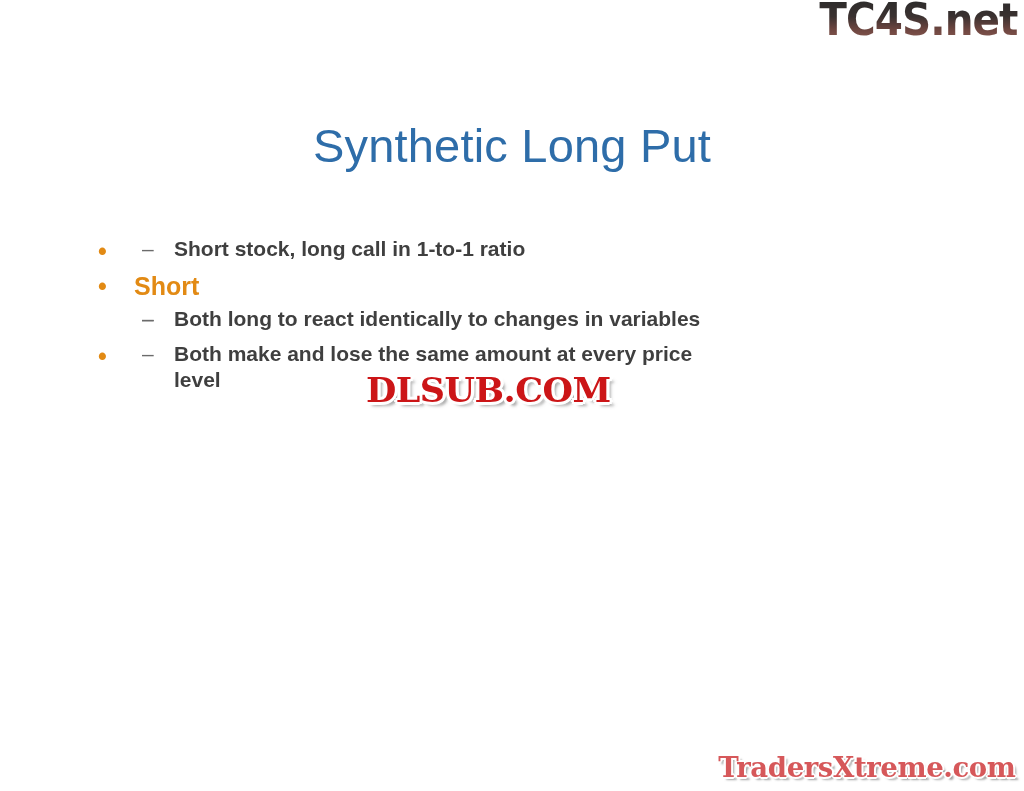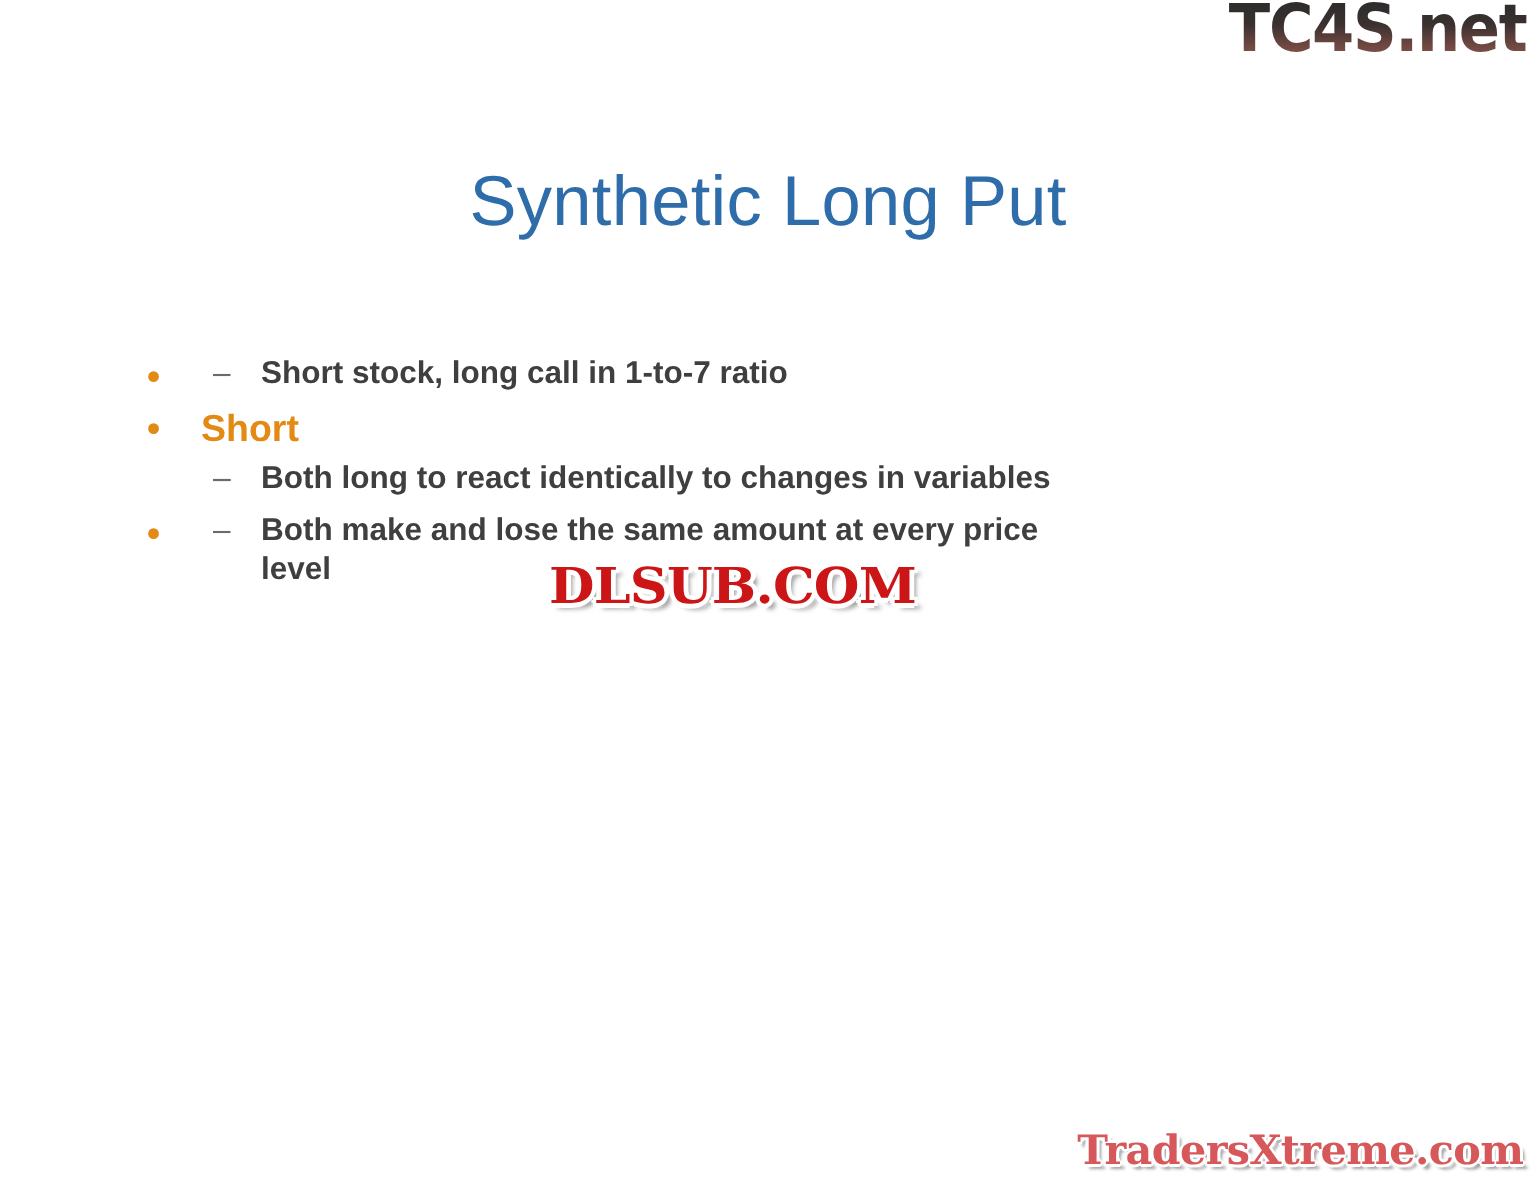--- a/index.html
+++ b/index.html
@@ -18,21 +18,21 @@
     position: relative;
     width: 1024px;
     height: 791px;
     background: #ffffff;
   }
 
   
   .slide-title {
     position: absolute;
     left: 0;
-    top: 108px;
+    top: 120px;
     width: 1024px;
     text-align: center;
     font-size: 47px;
     font-weight: 400;
     color: #2E6DA9;
     letter-spacing: 0.2px;
     line-height: 1.1;
     white-space: nowrap;
   }
 
@@ -160,21 +160,21 @@
   <div class="slide-title">Synthetic Long Put</div>
 
   <div class="body-list">
 
     <div class="group">
       <div class="lvl1">
         <span class="marker">•</span>
       </div>
       <div class="lvl2">
         <span class="marker">–</span>
-        <span>Short stock, long call in 1-to-7 ratio</span>
+        <span>Short stock, long call in 1-to-1 ratio</span>
       </div>
     </div>
 
     <div class="group">
       <div class="lvl1">
         <span class="marker">•</span>
         <span>Short</span>
       </div>
       <div class="lvl2">
         <span class="marker">–</span>

